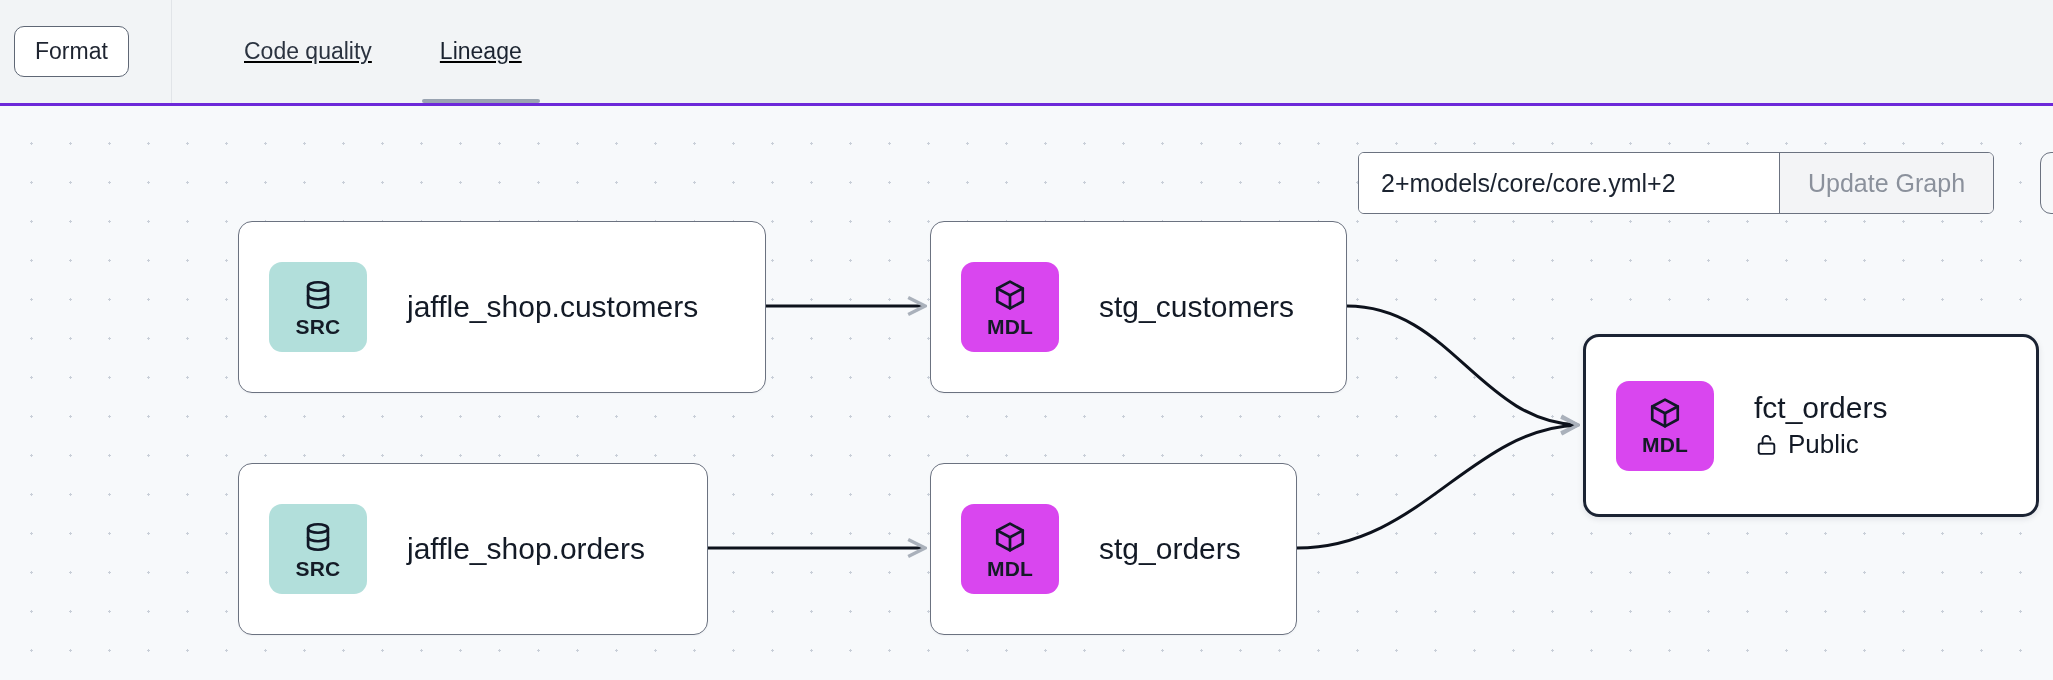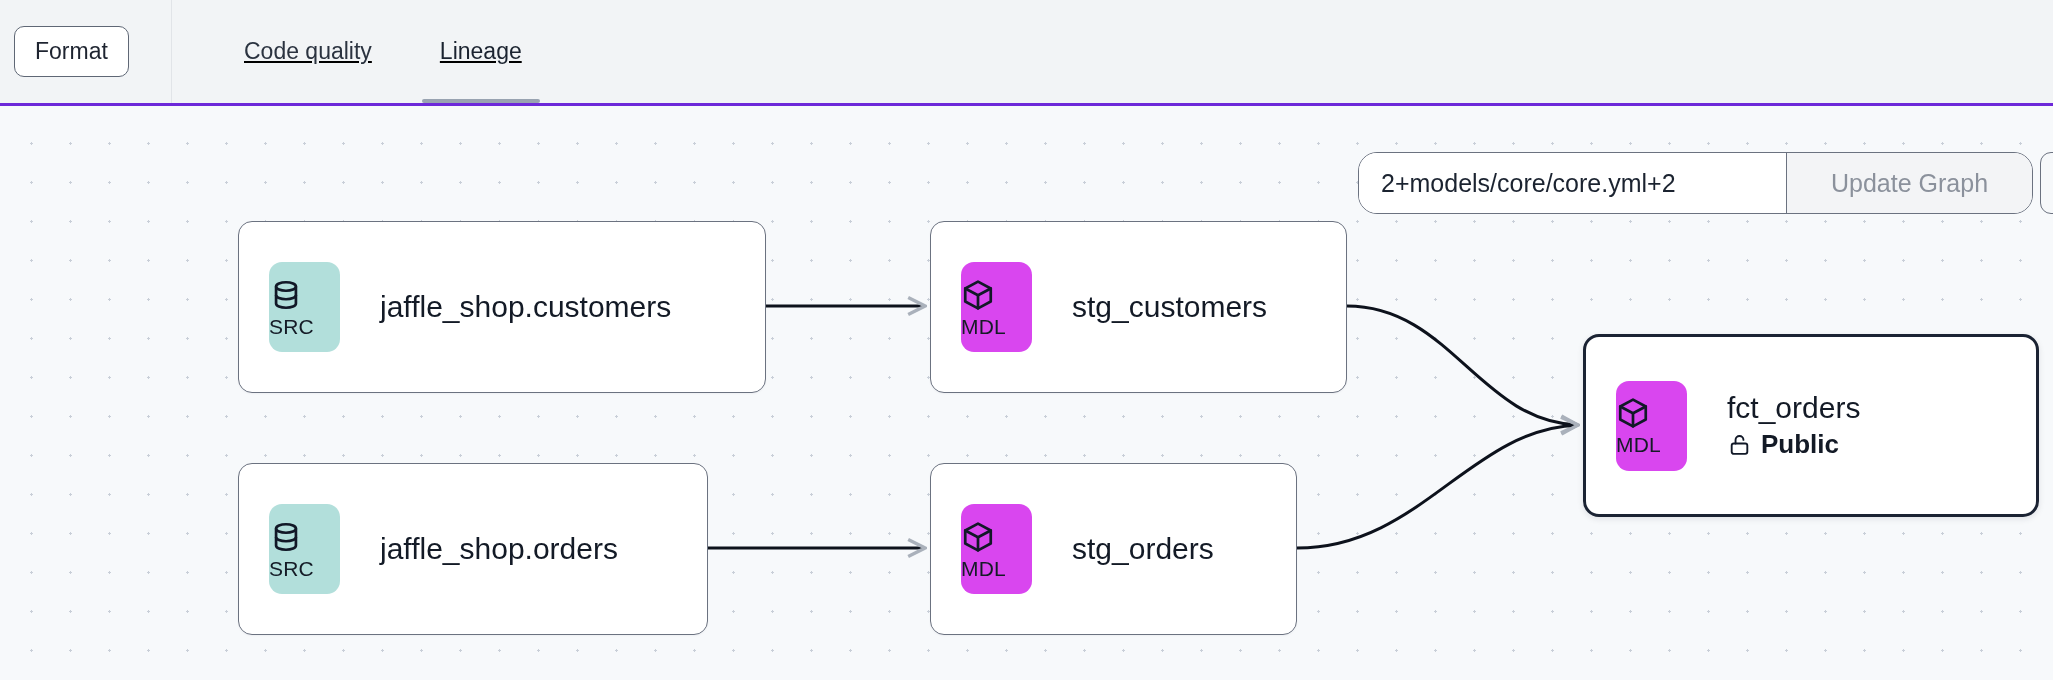--- a/index.html
+++ b/index.html
@@ -121,27 +121,29 @@
   }
 
   .node.selected {
     border: 3px solid #1b2333;
     border-radius: 16px;
     box-shadow: 0 2px 6px rgba(16,24,40,0.10);
   }
 
   .badge {
     flex: 0 0 auto;
-    width: 71px;
+    width: 98px;
     height: 90px;
     border-radius: 13px;
     display: flex;
     flex-direction: column;
+    align-items: center;
     justify-content: center;
     gap: 1px;
+    font-weight: bold;
   }
 
   .badge.src { background: #b2dfdb; }
   .badge.mdl { background: #d946ef; }
 
   .badge svg { display: block; }
 
   .badge-text {
     font-size: 21px;
     color: #141b26;
@@ -166,56 +168,54 @@
   }
 
   .node-sub {
     display: flex;
     align-items: center;
     gap: 9px;
     font-size: 26px;
     color: #131a26;
     line-height: 1.15;
     white-space: nowrap;
-    font-weight: bold;
   }
 
   .node-sub svg { display: block; flex: 0 0 auto; }
 
   
   .selector-group {
     position: absolute;
     display: flex;
     align-items: stretch;
     height: 62px;
     border: 1.5px solid #6b7280;
-    border-radius: 19px;
+    border-radius: 6px;
     overflow: hidden;
     background: #ffffff;
-    gap: 7px;
   }
 
   .selector-input {
     border: none;
     outline: none;
     background: #ffffff;
     font-size: 25px;
     color: #1b2330;
     padding: 0 22px;
     width: 420px;
     font-family: "Liberation Sans", sans-serif;
   }
 
   .update-button {
     border: none;
     border-left: 1.5px solid #6b7280;
     background: #f3f4f6;
     color: #8b919c;
     font-size: 25px;
-    padding: 0 44px;
+    padding: 0 28px;
     cursor: pointer;
     white-space: nowrap;
     font-family: "Liberation Sans", sans-serif;
   }
 
   .edge-panel {
     position: absolute;
     height: 62px;
     width: 60px;
     border: 1.5px solid #6b7280;

